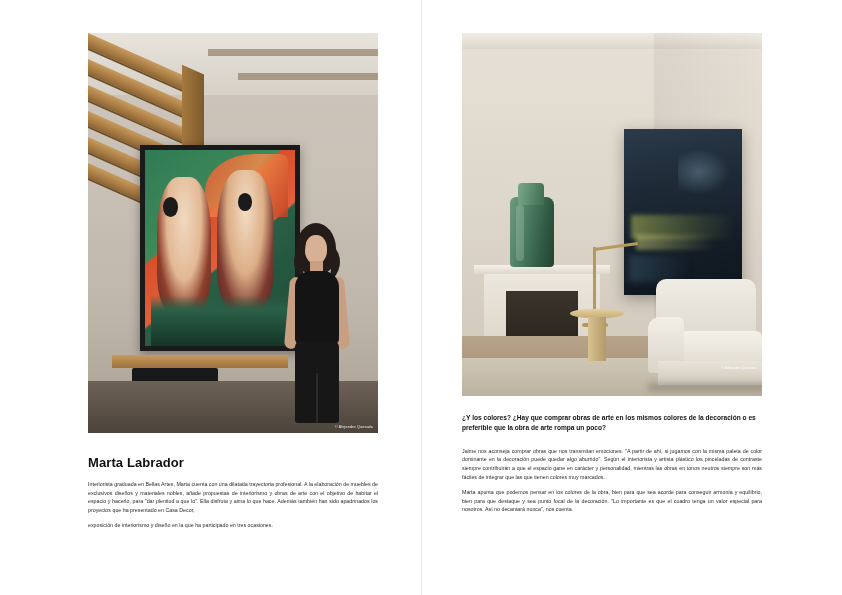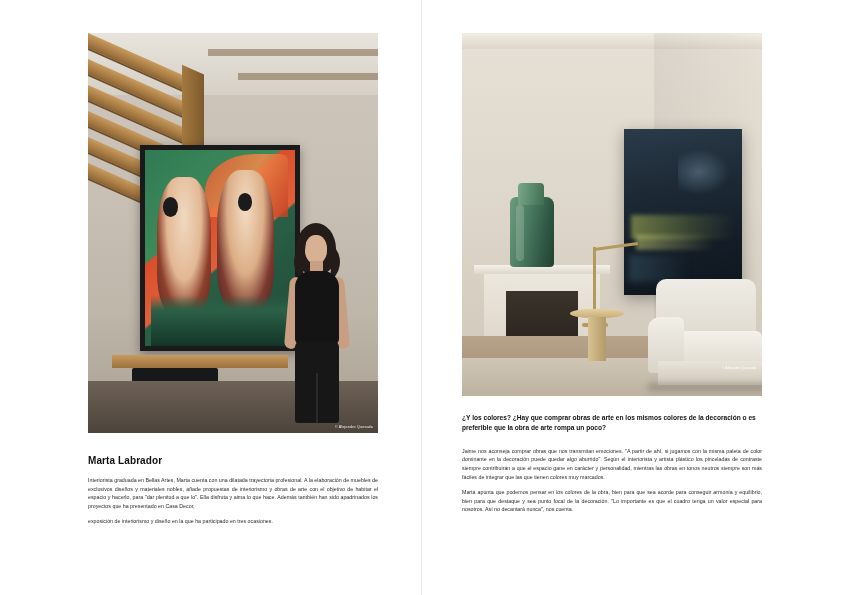--- a/index.html
+++ b/index.html
@@ -188,21 +188,21 @@
     opacity: .95;
   }
 
   .left-text {
     position: absolute;
     left: 88px;
     top: 455px;
     width: 290px;
   }
   .name-heading {
-    font-size: 10px;
+    font-size: 13px;
     font-weight: bold;
     color: #111111;
     margin: 0 0 10px 0;
     letter-spacing: .1px;
   }
   .body-par {
     font-size: 5.3px;
     line-height: 1.62;
     color: #2b2b2b;
     margin: 0 0 7px 0;

